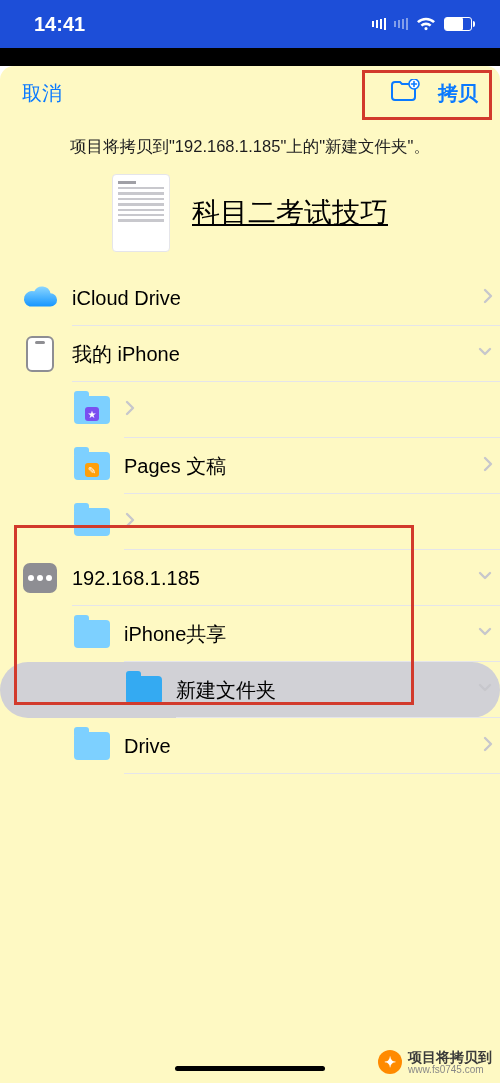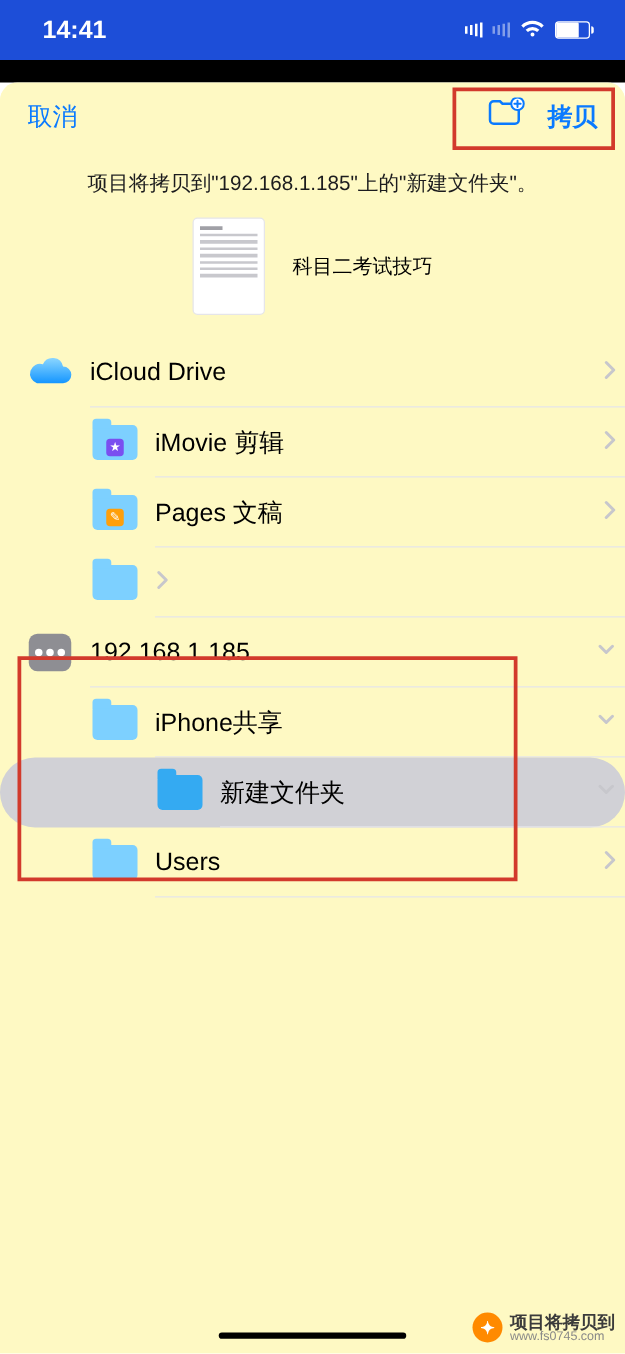--- a/index.html
+++ b/index.html
@@ -25,21 +25,21 @@
   .nav-btn { color:#0a7aff; font-size:20px; }
   .ann-red { border:3px solid #d23a2c; position:absolute; pointer-events:none; }
   .ann-top { top:70px; right:8px; width:130px; height:50px; }
 
   .subtitle { text-align:center; font-size:16.5px; color:#1c1c1e; margin-top:16px; }
 
   .doc-preview { display:flex; align-items:center; justify-content:center; gap:22px; margin-top:16px; margin-bottom:18px; }
   .doc-thumb { width:58px; height:78px; border:1px solid #e5e5ea; border-radius:4px; padding:6px 5px; background:#fff; }
   .doc-thumb div { height:2.4px; background:#c8c8cd; margin-bottom:3px; }
   .doc-thumb div:first-child { width:40%; height:3px; background:#a0a0a6; }
-  .doc-title { font-size:16px; color:#000; }
+  .doc-title { font-size:28px; color:#000;text-decoration:underline; }
 
   .list { }
   .row { display:flex; align-items:center; height:56px; padding-right:6px; position:relative; }
   .row .icon { width:36px; height:36px; margin-right:14px; display:flex; align-items:center; justify-content:center; flex-shrink:0; }
   .row .label { flex:1; font-size:20px; color:#000; }
   .row .chev { color:#c7c7cc; }
   .row.sep:after { content:""; position:absolute; bottom:0; left:var(--sep-left,74px); right:0; height:1px; background:#e5e5ea; }
   .indent-0 { padding-left:22px; }
   .indent-1 { padding-left:74px; }
   .indent-2 { padding-left:126px; }
@@ -144,27 +144,35 @@
                   <stop offset="1" stop-color="#1596ff"></stop>
                 </linearGradient>
               </defs>
             </svg>
           </span>
           <span class="label">iCloud Drive</span>
           <span class="chev"><svg width="12" height="18" viewBox="0 0 12 18">
               <path d="M3 3l6 6-6 6" fill="none" stroke="#c7c7cc" stroke-width="2.4" stroke-linecap="round" stroke-linejoin="round"></path>
             </svg></span>
         </div>
+        <div class="row sep indent-0" style="--sep-left: 72px;">
+          <span class="icon">
+            <div class="iphone"></div>
+          </span>
+          <span class="label">我的 iPhone</span>
+          <span class="chev"><svg width="18" height="18" viewBox="0 0 18 18">
+              <path d="M4 6l5 5 5-5" fill="none" stroke="#c7c7cc" stroke-width="2.4" stroke-linecap="round" stroke-linejoin="round"></path>
+            </svg></span>
+        </div>
         <div class="row sep indent-1" style="--sep-left: 124px;">
           <span class="icon">
             <div class="folder">
               <span class="badge star">★</span>
             </div>
           </span>
-          <span class="label">iMovie 剪辑</span>
           <span class="chev"><svg width="12" height="18" viewBox="0 0 12 18">
               <path d="M3 3l6 6-6 6" fill="none" stroke="#c7c7cc" stroke-width="2.4" stroke-linecap="round" stroke-linejoin="round"></path>
             </svg></span>
         </div>
         <div class="row sep indent-1" style="--sep-left: 124px;">
           <span class="icon">
             <div class="folder">
               <span class="badge pen">✎</span>
             </div>
           </span>
@@ -211,21 +219,21 @@
           </span>
           <span class="label">新建文件夹</span>
           <span class="chev"><svg width="18" height="18" viewBox="0 0 18 18">
               <path d="M4 6l5 5 5-5" fill="none" stroke="#c7c7cc" stroke-width="2.4" stroke-linecap="round" stroke-linejoin="round"></path>
             </svg></span>
         </div>
         <div class="row sep indent-1" style="--sep-left: 124px;">
           <span class="icon">
             <div class="folder"></div>
           </span>
-          <span class="label">Users</span>
+          <span class="label">Drive</span>
           <span class="chev"><svg width="12" height="18" viewBox="0 0 12 18">
               <path d="M3 3l6 6-6 6" fill="none" stroke="#c7c7cc" stroke-width="2.4" stroke-linecap="round" stroke-linejoin="round"></path>
             </svg></span>
         </div>
       </div>
 
     <div class="home-ind"></div>
   </div>
 
   <div class="ann-red ann-top"></div>

